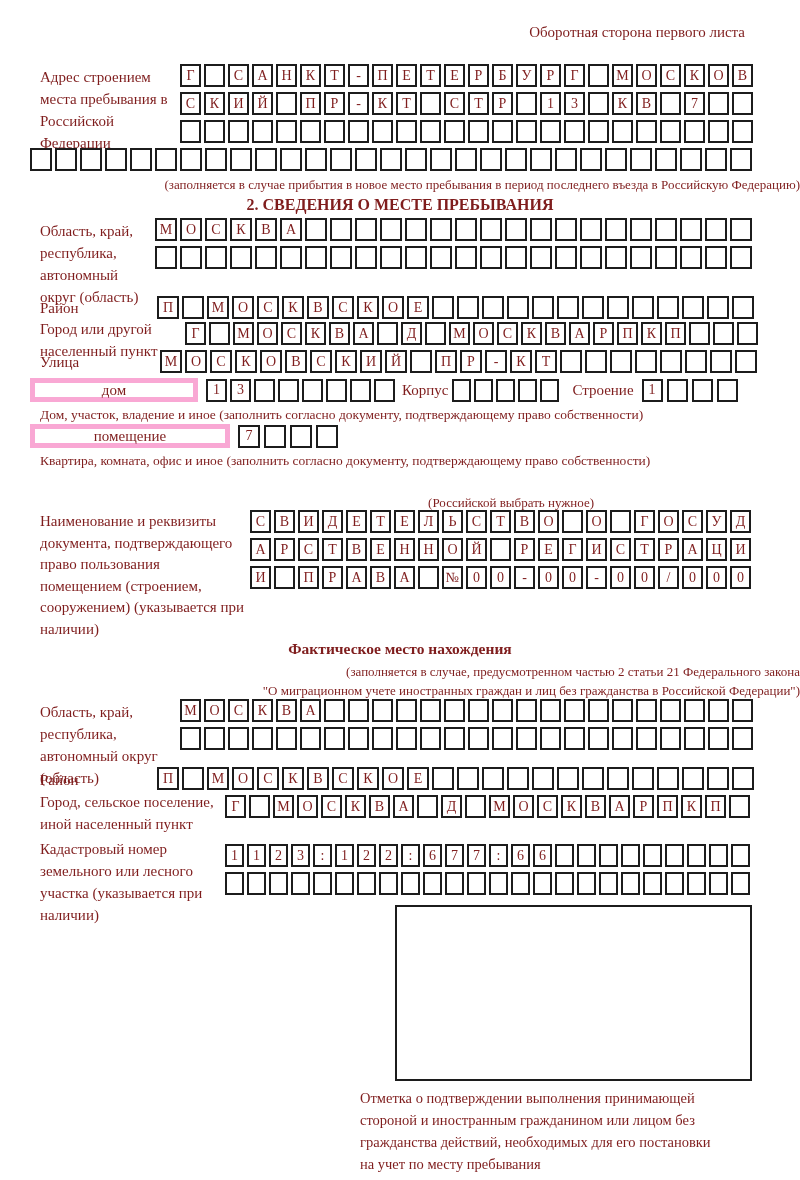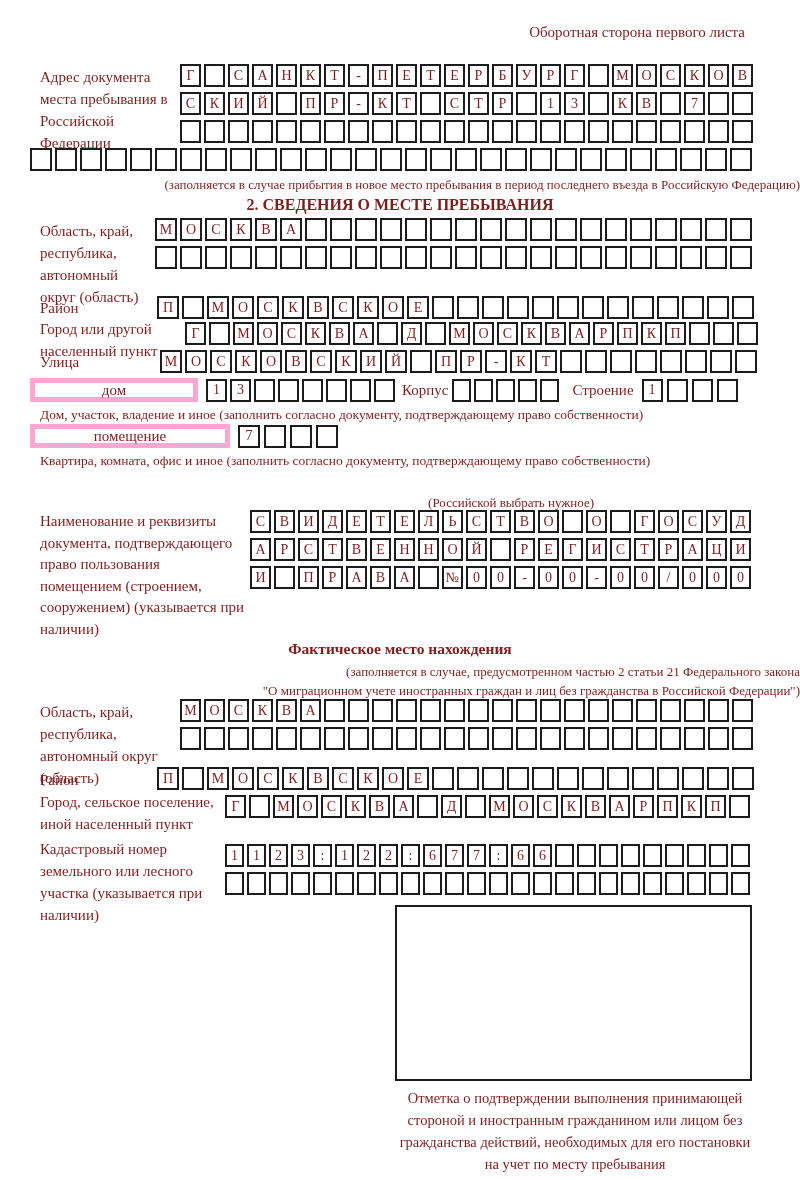--- a/index.html
+++ b/index.html
@@ -24,30 +24,30 @@
     box-sizing:border-box;border:5px solid #f9a8d4;height:24px;display:flex;
     align-items:center;justify-content:center;font-size:15px;flex:0 0 auto;background:#fff;
   }
   .inline-lbl{font-size:15px;line-height:24px;white-space:nowrap;}
   .flexrow{display:flex;align-items:center;}
   .chk{
     box-sizing:border-box;width:20px;height:23px;border:2px solid #1c1c1c;flex:0 0 auto;
     display:flex;align-items:center;justify-content:center;font-size:14px;background:#fff;
   }
   .stamp{box-sizing:border-box;border:2px solid #1c1c1c;background:#fff;}
-  .capline{font-size:14.5px;line-height:22px;text-align:center;}
+  .capline{font-size:14.5px;line-height:22px;text-align:left;}
 </style>
 </head>
 <body>
 
 <div class="page">
 
   <div class="abs hdr" style="left:0;top:24px;width:745px;text-align:right;">Оборотная сторона первого листа</div>
 
-  <div class="abs lbl" style="left:40px;top:66px;width:140px;">Адрес документа места пребывания в Российской Федерации</div>
+  <div class="abs lbl" style="left:40px;top:66px;width:140px;">Адрес строением места пребывания в Российской Федерации</div>
   <div class="abs" style="left:180px;top:64px;">
     <div class="cells" style="--cw:21px;--cg:3px">
         <span class="c">Г</span>
         <span class="c"></span>
         <span class="c">С</span>
         <span class="c">А</span>
         <span class="c">Н</span>
         <span class="c">К</span>
         <span class="c">Т</span>
         <span class="c">-</span>

